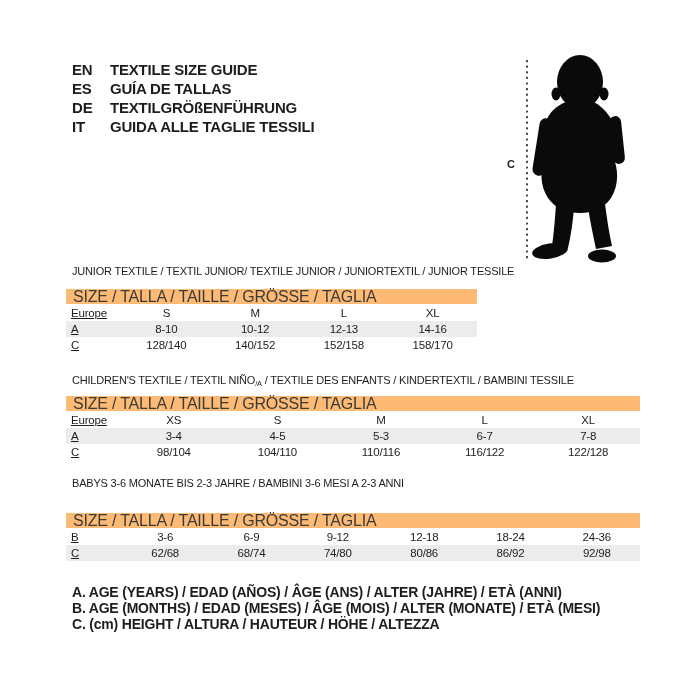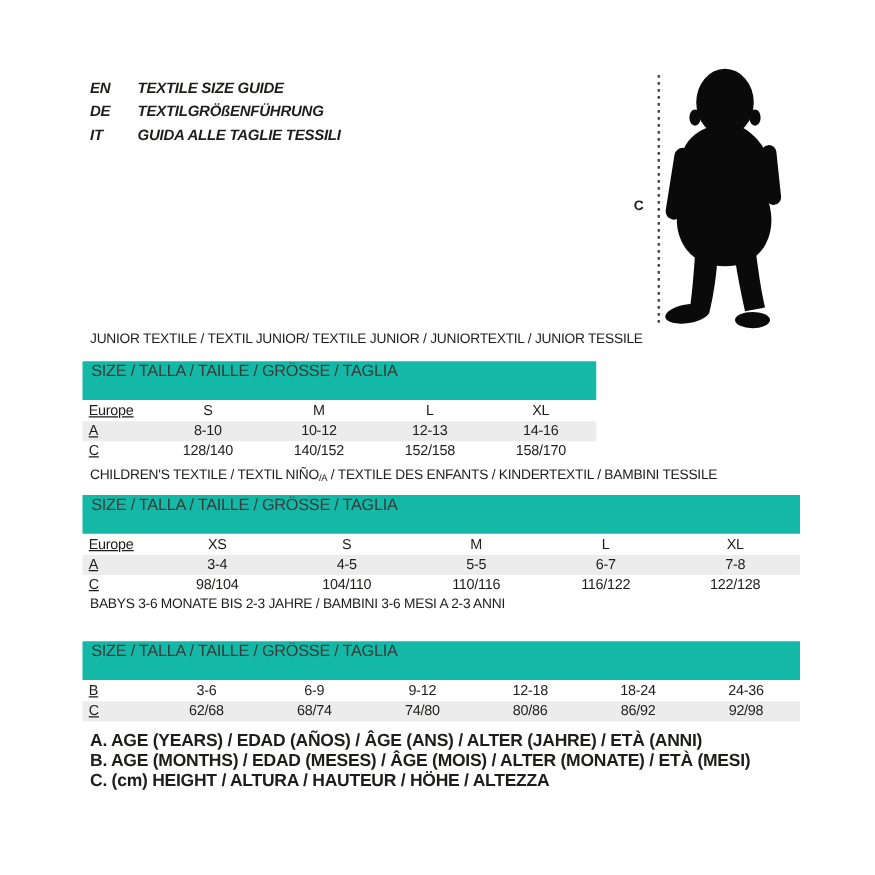--- a/index.html
+++ b/index.html
@@ -9,51 +9,55 @@
     background:#ffffff;
     font-family:"Liberation Sans", sans-serif;
     color:#1d1d1b;
     overflow:hidden;
   }
   .abs { position:absolute; }
 
   
   .lang-block { left:72px; top:60px; }
   .lang-row { display:flex; height:19px; align-items:center;
-    font-weight:bold; font-size:12px; letter-spacing:-0.2px;font-style:italic; }
+    font-weight:bold; font-size:15px; letter-spacing:-0.2px; }
   .lang-code { width:38px; flex:0 0 38px; }
 
   
   .figure-wrap { left:498px; top:48px; width:150px; height:225px; }
 
   
   .sec-title { font-size:11px; font-weight:normal; letter-spacing:-0.2px;
     white-space:nowrap; line-height:15px; }
   .sub-a { font-size:7.5px; vertical-align:-2px; }
 
   
   .size-table { font-size:11.5px; letter-spacing:-0.2px; }
-  .thead { background:#14b8a6; color:#3a3a39; height:31px; line-height:15px;
-    padding-left:7px; font-size:13px; margin-bottom:1px; }
+  .thead { background:#fdba74; color:#3a3a39; height:15px; line-height:15px;
+    padding-left:7px; font-size:16px; margin-bottom:1px; }
   .trow { display:flex; height:16px; align-items:center; }
   .trow.alt { background:#ececec; }
   .cell { flex:1 1 0; text-align:center; }
   .cell.label { flex:0 0 56px; text-align:left; padding-left:5px;text-decoration:underline; }
 
   
   .notes { font-size:14px; font-weight:bold; letter-spacing:-0.2px; }
   .note-line { height:16px; line-height:16px; white-space:nowrap; }
 </style>
 </head>
 <body>
 
 <div class="abs lang-block">
   <div class="lang-row">
     <span class="lang-code">EN</span>
     <span class="lang-label">TEXTILE SIZE GUIDE</span>
+  </div>
+  <div class="lang-row">
+    <span class="lang-code">ES</span>
+    <span class="lang-label">GUÍA DE TALLAS</span>
   </div>
   <div class="lang-row">
     <span class="lang-code">DE</span>
     <span class="lang-label">TEXTILGRÖßENFÜHRUNG</span>
   </div>
   <div class="lang-row">
     <span class="lang-code">IT</span>
     <span class="lang-label">GUIDA ALLE TAGLIE TESSILI</span>
   </div>
 </div>
@@ -119,21 +123,21 @@
     <div class="cell">XS</div>
     <div class="cell">S</div>
     <div class="cell">M</div>
     <div class="cell">L</div>
     <div class="cell">XL</div>
   </div>
   <div class="trow alt">
     <div class="cell label">A</div>
     <div class="cell">3-4</div>
     <div class="cell">4-5</div>
-    <div class="cell">5-5</div>
+    <div class="cell">5-3</div>
     <div class="cell">6-7</div>
     <div class="cell">7-8</div>
   </div>
   <div class="trow">
     <div class="cell label">C</div>
     <div class="cell">98/104</div>
     <div class="cell">104/110</div>
     <div class="cell">110/116</div>
     <div class="cell">116/122</div>
     <div class="cell">122/128</div>

